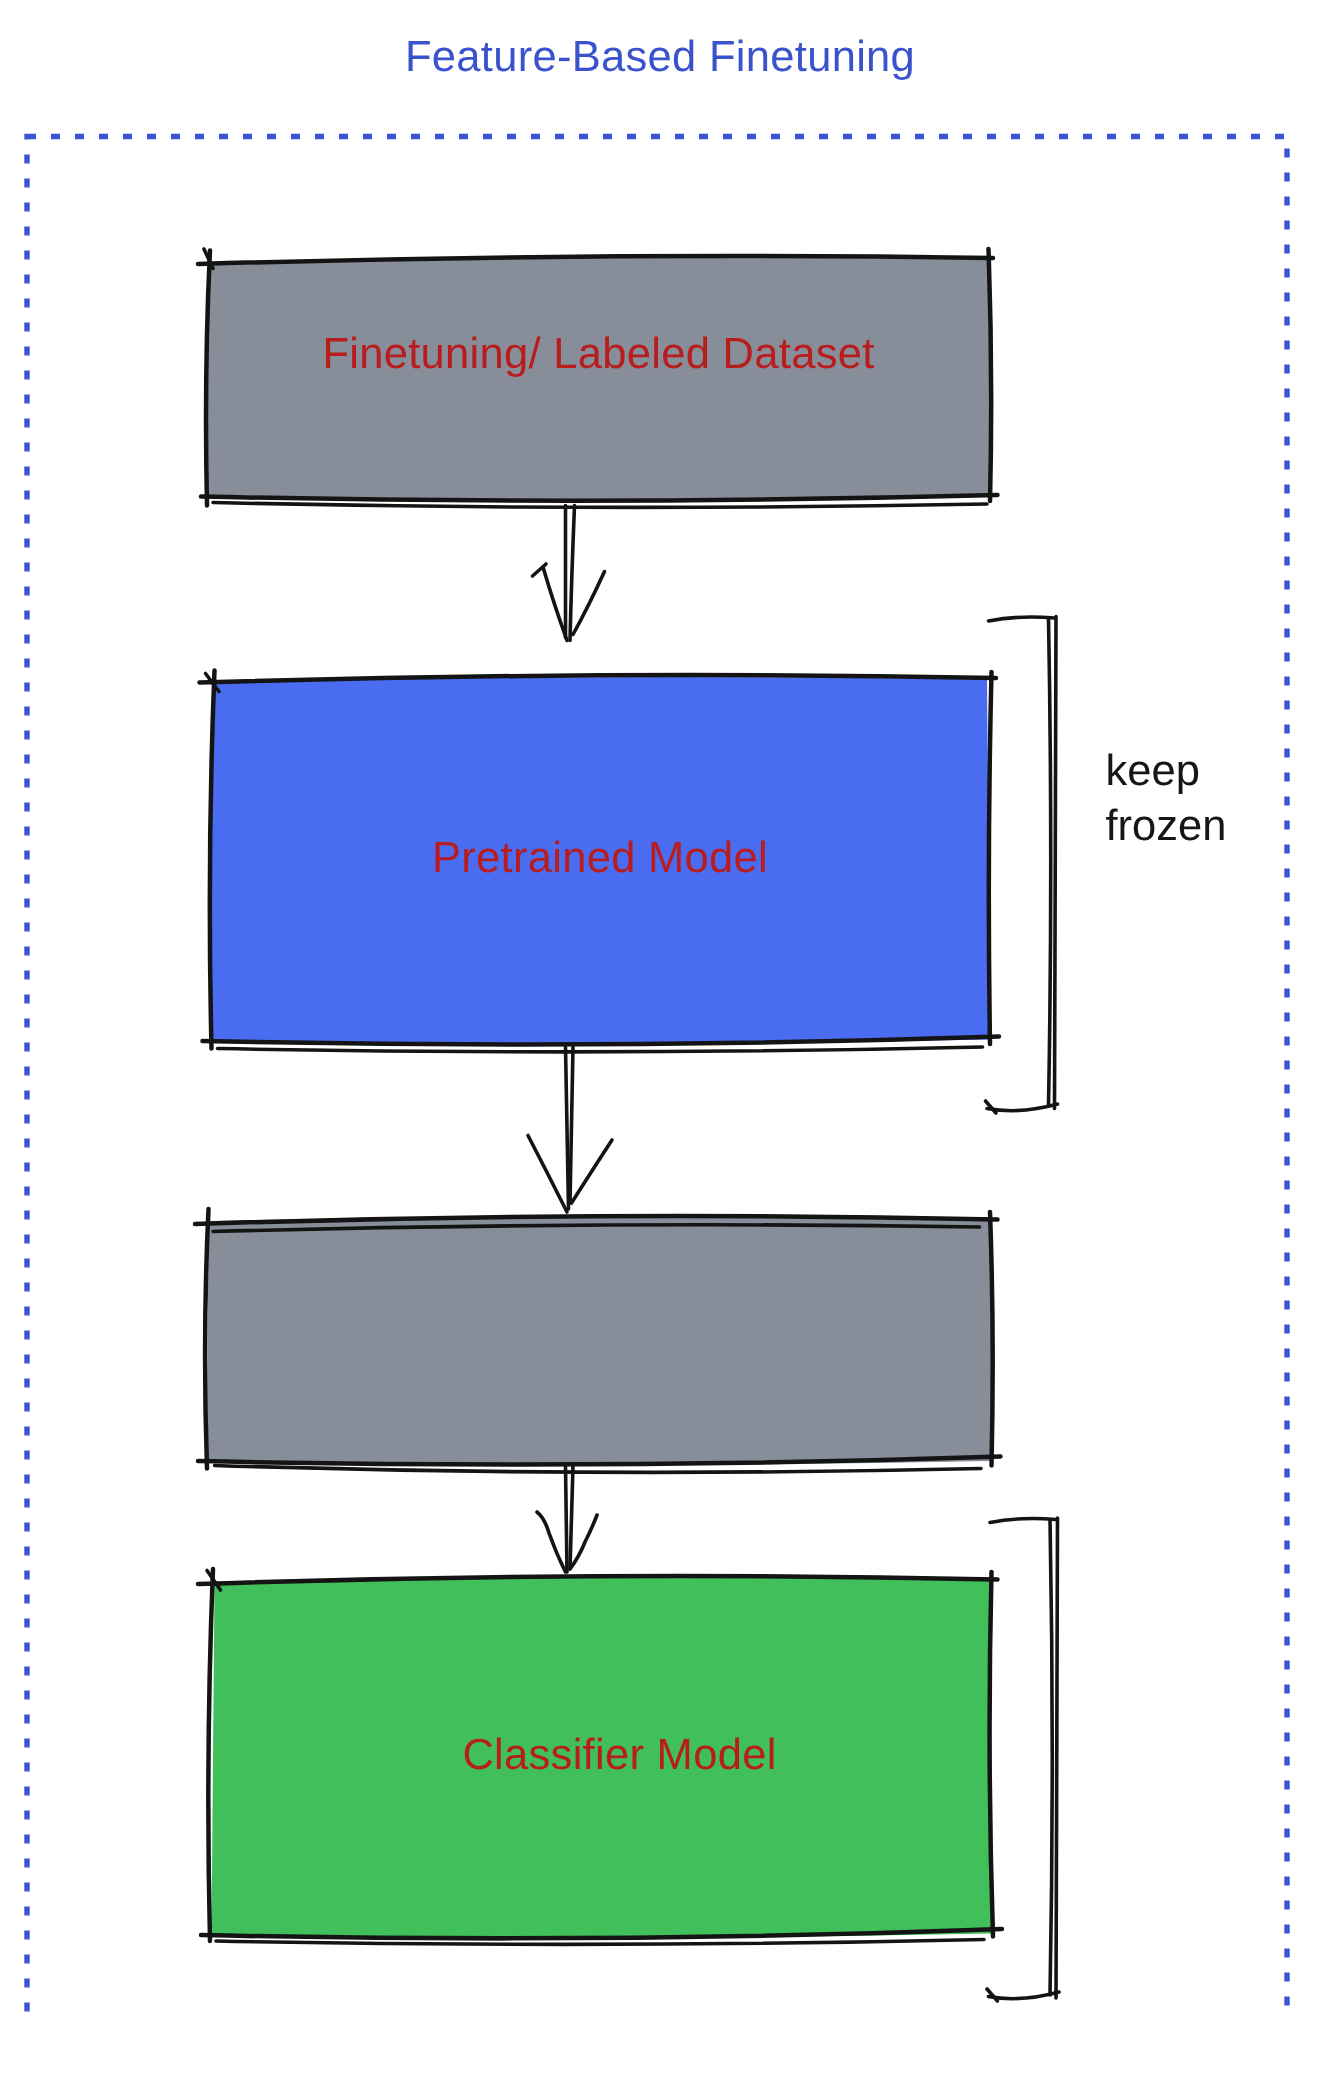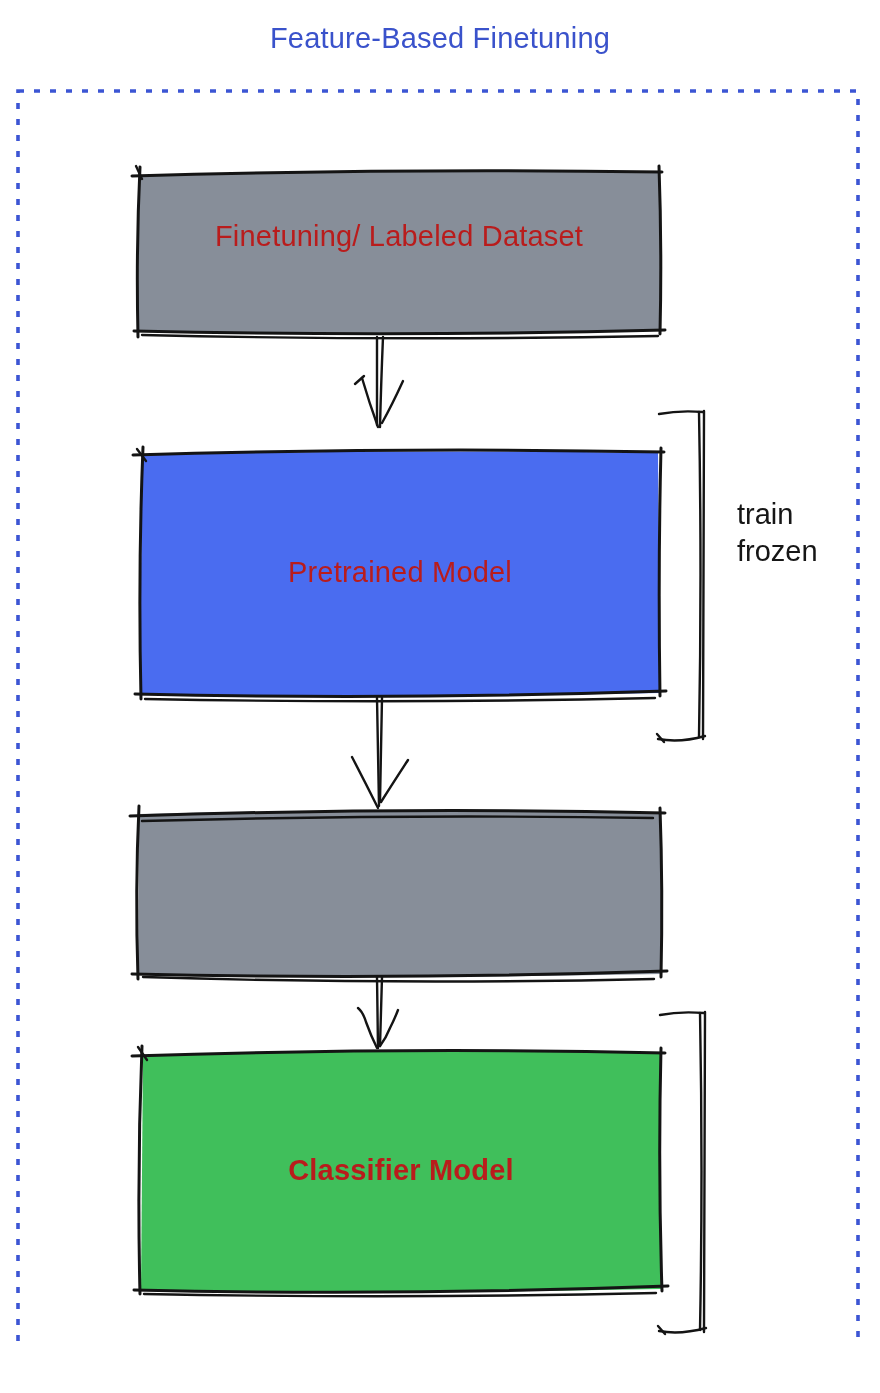--- a/index.html
+++ b/index.html
@@ -139,21 +139,21 @@
       <path class="ink thin" d="M658,1326 L665,1334"></path>
     </g>
 
   </svg>
 
   <div class="node-label" style="left:138px; top:220px; width:522px;">Finetuning/ Labeled Dataset</div>
 
   <div class="node-label" style="left:140px; top:556px; width:520px;text-align:center;">Pretrained Model</div>
 
 
-  <div class="node-label" style="left:140px; top:1154px; width:522px;font-weight:bold;">Classifier Model</div>
+  <div class="node-label" style="left:152px; top:1154px; width:522px;">Classifier Model</div>
 
   <div class="side-label" style="left:737px; top:496px;">
-    <div>train</div>
+    <div>keep</div>
     <div>frozen</div>
   </div>
 
 
 </div>
 
 </body></html>

